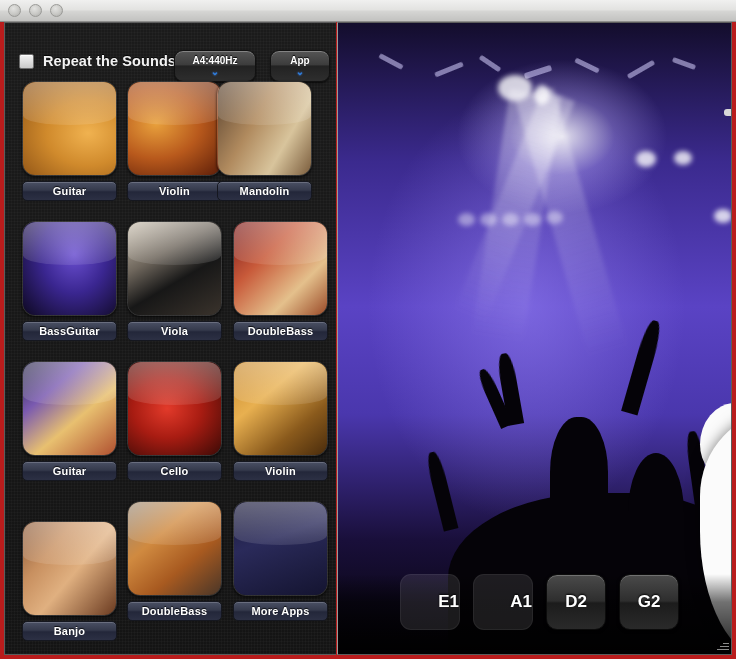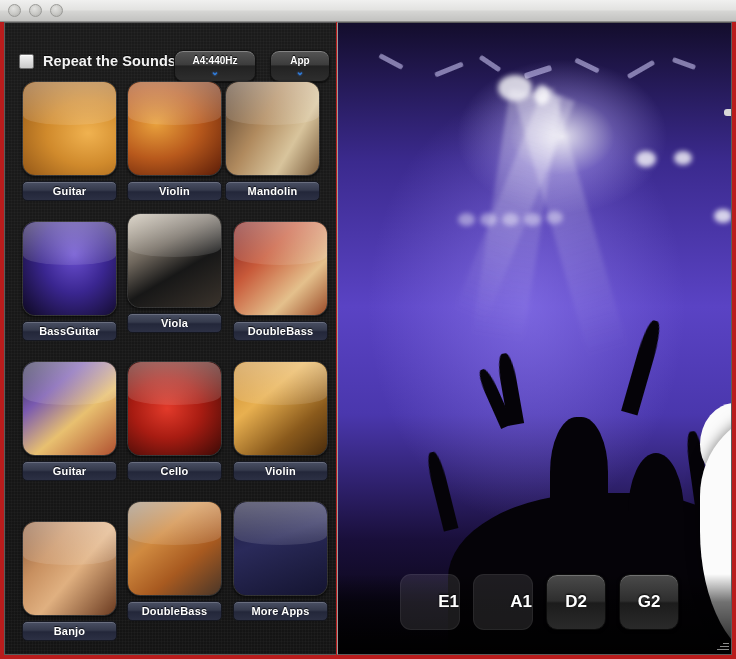--- a/index.html
+++ b/index.html
@@ -173,39 +173,39 @@
           </div>
           <div class="tile" style="left: 122px; top: 0px;">
             <div class="thumb">
               <div class="art a-violin"></div>
               <div class="gloss"></div>
             </div>
             <div class="pill">
               <span>Violin</span>
             </div>
           </div>
-          <div class="tile" style="left: 220px; top: 0px;">
+          <div class="tile" style="left: 212px; top: 0px;">
             <div class="thumb">
               <div class="art a-mandolin"></div>
               <div class="gloss"></div>
             </div>
             <div class="pill">
               <span>Mandolin</span>
             </div>
           </div>
           <div class="tile" style="left: 17px; top: 140px;">
             <div class="thumb">
               <div class="art a-bass"></div>
               <div class="gloss"></div>
             </div>
             <div class="pill">
               <span>BassGuitar</span>
             </div>
           </div>
-          <div class="tile" style="left: 122px; top: 132px;">
+          <div class="tile" style="left: 122px; top: 140px;">
             <div class="thumb">
               <div class="art a-viola"></div>
               <div class="gloss"></div>
             </div>
             <div class="pill">
               <span>Viola</span>
             </div>
           </div>
           <div class="tile" style="left: 228px; top: 140px;">
             <div class="thumb">

